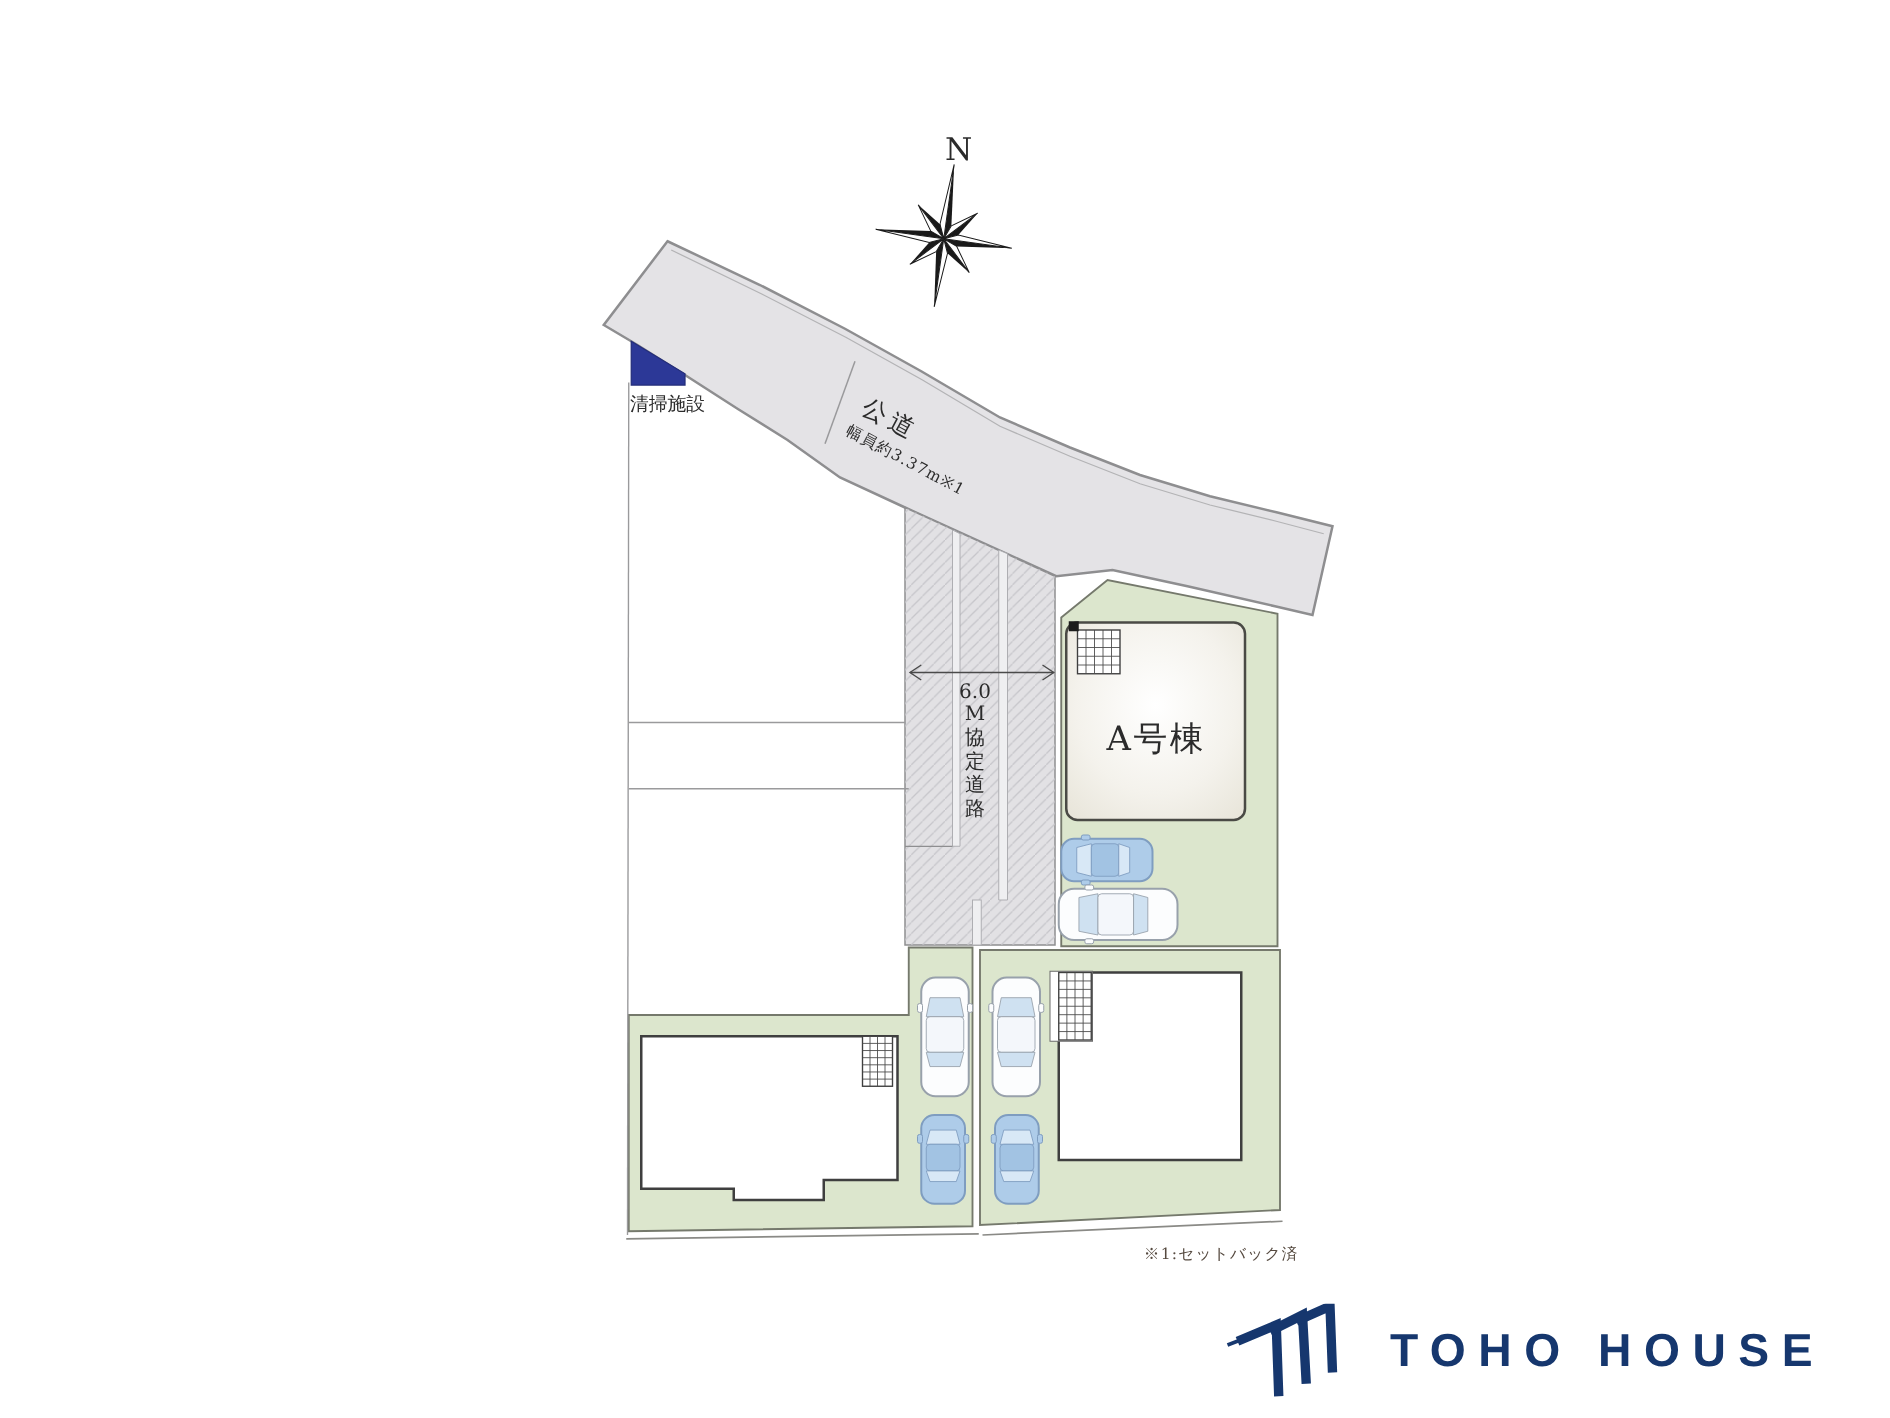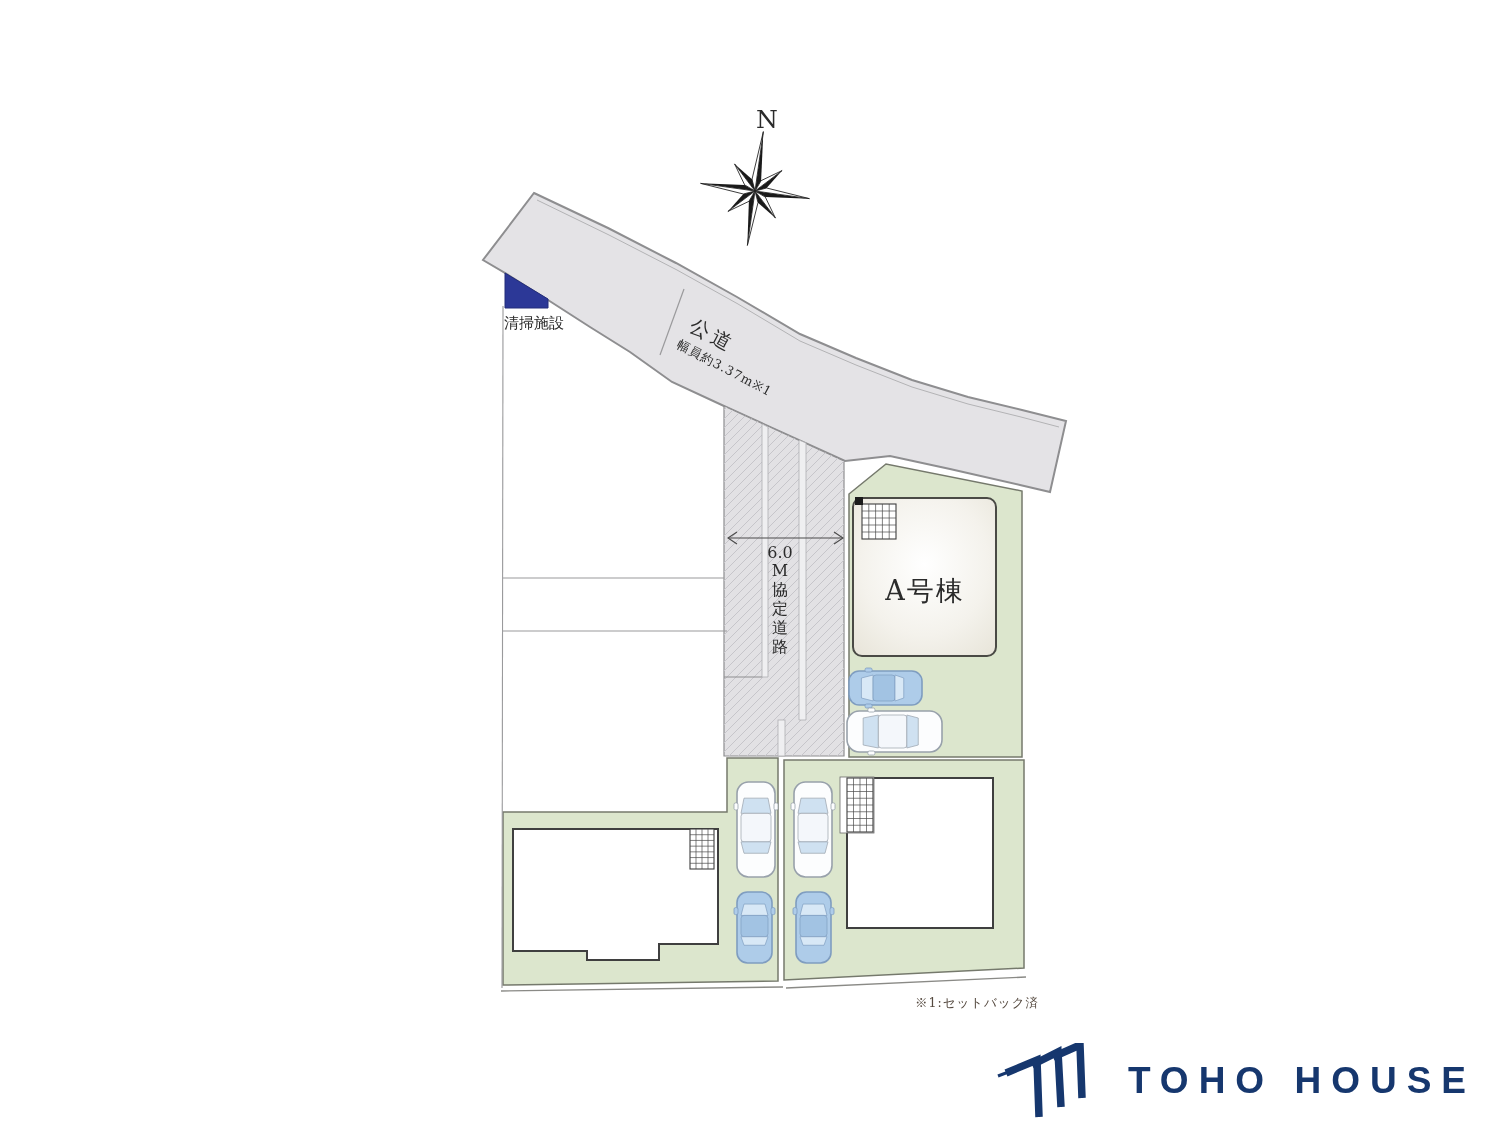--- a/index.html
+++ b/index.html
@@ -1,20 +1,20 @@
 <!DOCTYPE html>
 <html><head>
 <meta charset="utf-8">
 <style>
   html,body{margin:0;padding:0;background:#ffffff;}
   #stage{position:relative;width:1512px;height:1134px;background:#ffffff;overflow:hidden;
          font-family:"DejaVu Serif", serif;}
   #plan-svg{position:absolute;left:0;top:0;}
   .plan-text{fill:#2b2b2b;}
-  #footer{position:absolute;right:36px;bottom:13px;display:flex;align-items:center;gap:40px;text-align:center;}
+  #footer{position:absolute;right:52px;bottom:13px;display:flex;align-items:center;gap:40px;text-align:center;}
   #brand-text{font-family:"Liberation Sans", sans-serif;font-weight:700;font-size:37px;
               letter-spacing:10px;color:#16376e;white-space:nowrap;padding-bottom:2px;}
 </style>
 </head>
 <body>
 
 <div id="stage">
 
   <svg id="plan-svg" width="1512" height="1134" viewBox="0 0 1512 1134">
     <defs>

